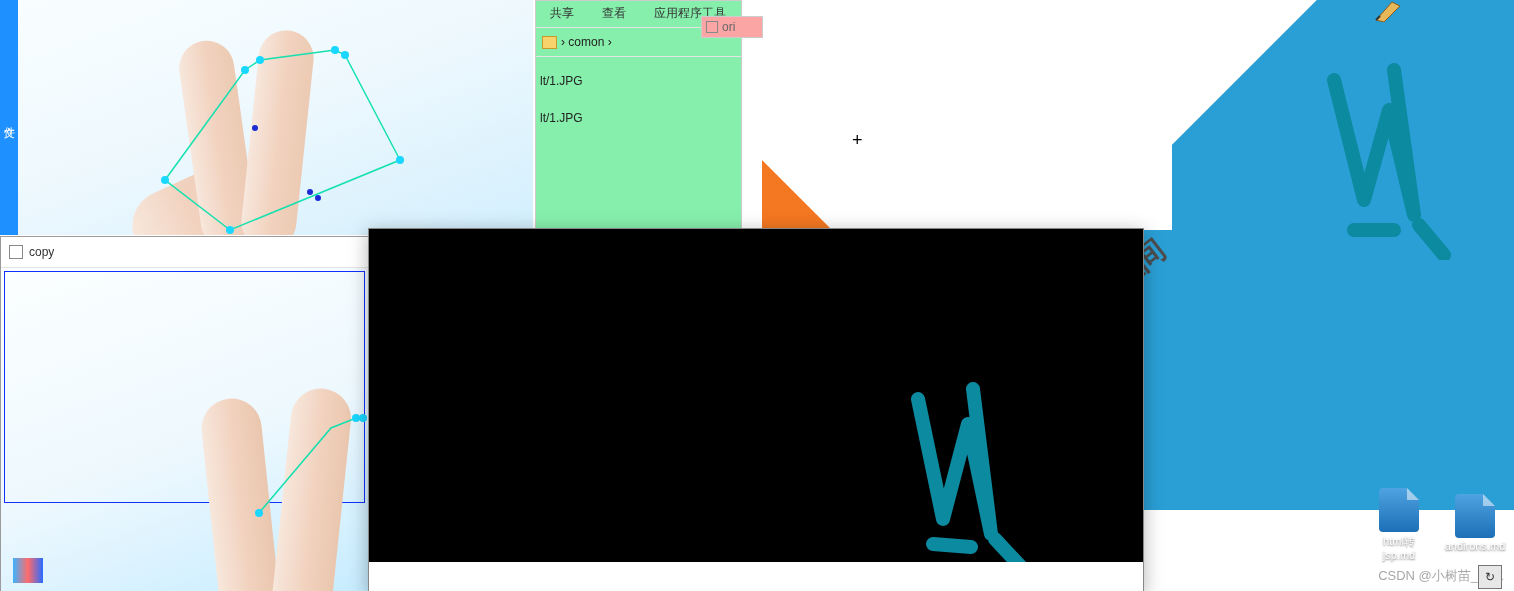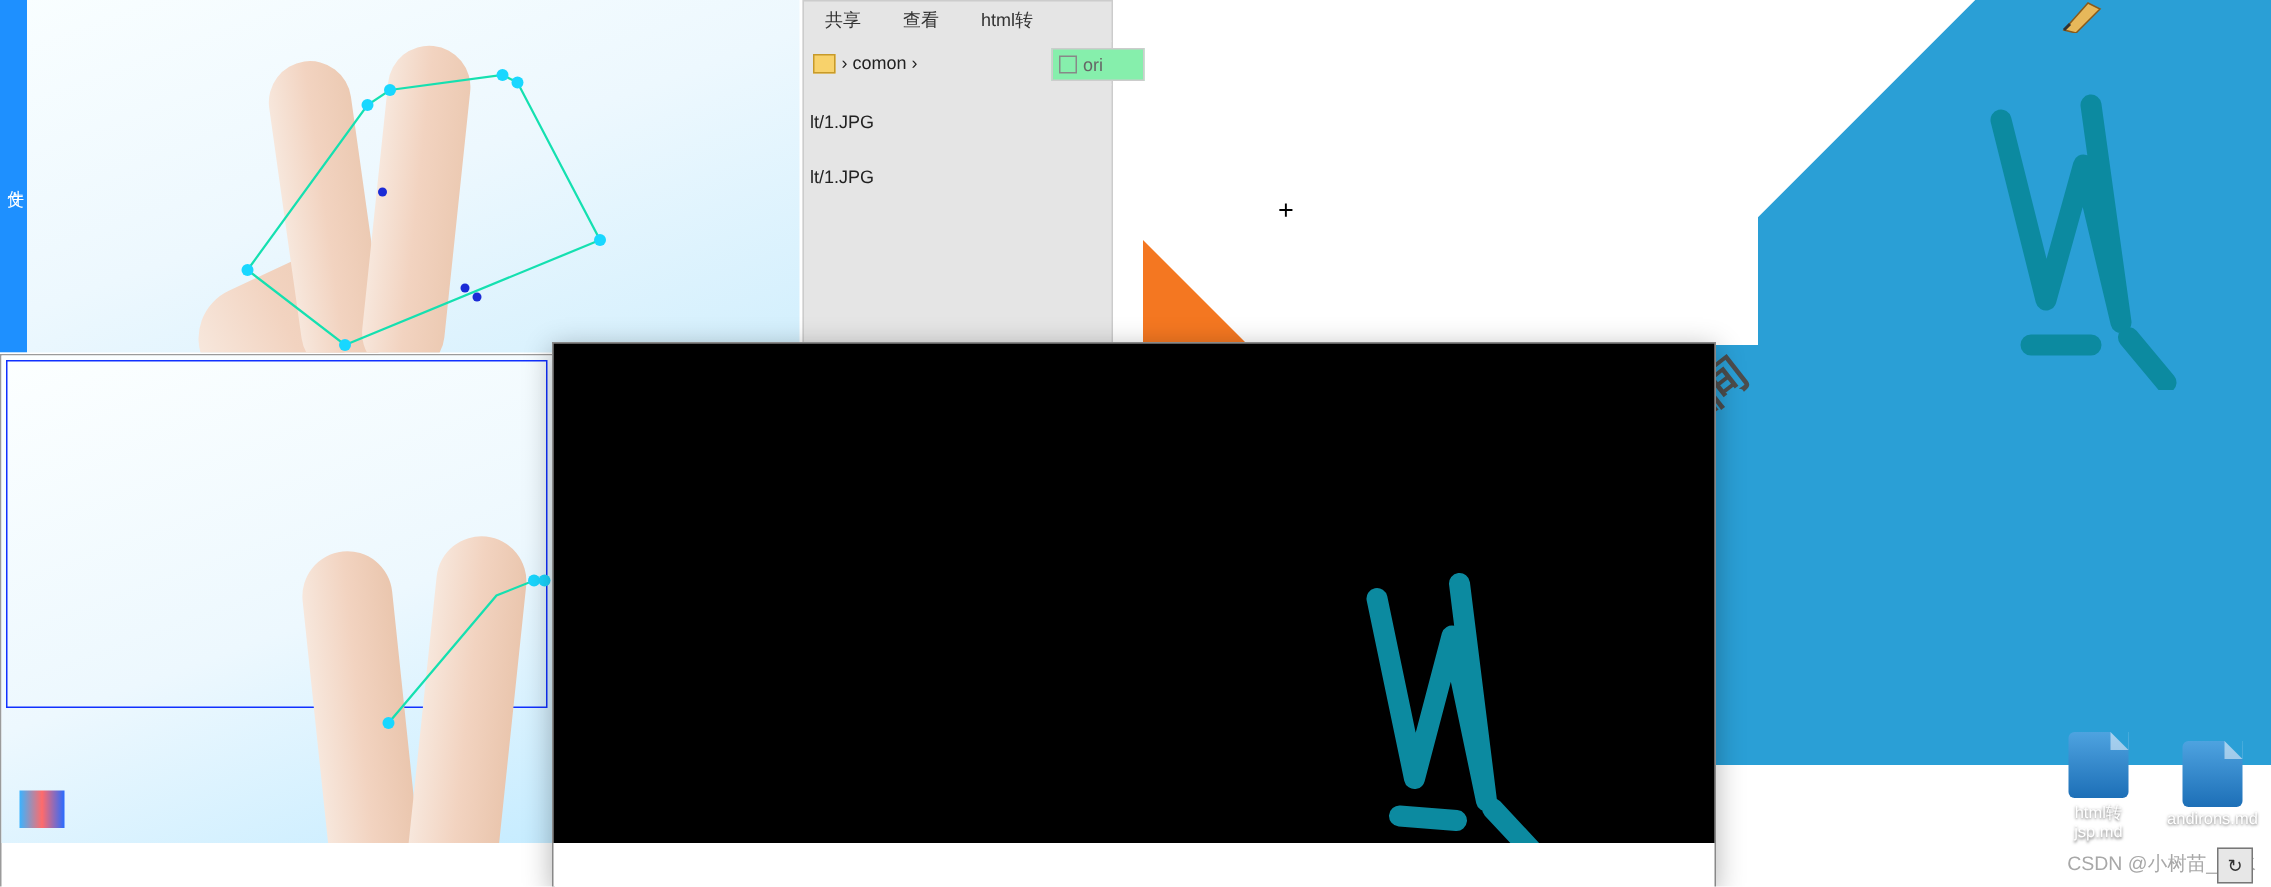--- a/index.html
+++ b/index.html
@@ -3,30 +3,30 @@
 <meta charset="utf-8">
 <style>
   html,body{margin:0;padding:0;width:1514px;height:591px;overflow:hidden;font-family:"Segoe UI","Microsoft YaHei",sans-serif;font-size:12px;background:#fff;position:relative}
   .abs{position:absolute}
   
   .titlebar{height:30px;background:#fff;border-bottom:1px solid #e5e5e5;display:flex;align-items:center;padding-left:8px;color:#333}
   .titlebar .ico{width:12px;height:12px;border:1px solid #888;margin-right:6px}
   .win-controls{position:absolute;right:0;top:0;height:30px;display:flex}
   .win-controls div{width:46px;height:30px;display:flex;align-items:center;justify-content:center;color:#000;font-family:Arial}
   
-  #explorer{left:535px;top:0;width:205px;height:230px;background:#e5e5e5;border:1px solid #ccc}
+  #explorer{left:535px;top:0;width:205px;height:230px;background:#86efac;border:1px solid #ccc}
   #explorer .tabs{display:flex;height:26px;border-bottom:1px solid #e5e5e5}
   #explorer .tabs span{padding:4px 14px;color:#333;font-size:12px}
   #explorer .crumb{height:28px;display:flex;align-items:center;padding-left:6px;border-bottom:1px solid #e5e5e5;color:#222}
   #explorer .crumb .fold{width:13px;height:11px;background:#f8d26b;border:1px solid #c79a2a;margin-right:4px;display:inline-block}
   #explorer .hdr{height:24px;display:flex;align-items:center;justify-content:center;color:#555;border-bottom:1px solid #eee}
   #explorer .body{padding:6px 4px;color:#222;font-size:12px;line-height:1.4}
   #explorer .body div{white-space:pre;padding:10px 0}
   
-  #ori{left:701px;top:32px;width:60px;height:20px;background:#86efac;border:1px solid #ccc;display:flex;align-items:center;color:#666}
+  #ori{left:701px;top:16px;width:60px;height:20px;background:#fca5a5;border:1px solid #ccc;display:flex;align-items:center;color:#666}
   #ori .ico{width:10px;height:10px;border:1px solid #888;margin:0 4px}
   
   #doc{left:762px;top:0;width:410px;height:230px;background:#fff}
   #doc .plus{position:absolute;left:90px;top:130px;font-size:18px;color:#000;font-weight:300}
   #doc .diag{position:absolute;right:0;bottom:-30px;font-size:30px;font-weight:800;color:#4d4d4d;transform:rotate(-38deg);transform-origin:bottom right;line-height:0.7;letter-spacing:-1px;white-space:nowrap}
   #doc .diag small{display:block;font-size:12px;font-weight:400;color:#444;letter-spacing:2px}
   #doc .tri{position:absolute;left:0;bottom:0;width:0;height:0;border-left:70px solid #f47721;border-top:70px solid transparent}
   
   #bluepane{right:0;top:0;width:420px;height:510px;background:#2a9fd6;overflow:hidden}
   #bluepane .cut{position:absolute;left:-200px;top:-260px;width:400px;height:400px;background:#fff;transform:rotate(45deg)}
@@ -101,21 +101,21 @@
   <div class="diag">
     <span>帝与蚩柱间</span>
     <small>任 何 历 史 依 据</small>
   </div>
 </div>
 
 <div id="explorer" class="abs">
   <div class="tabs">
     <span>共享</span>
     <span>查看</span>
-    <span>html转</span>
+    <span>应用程序工具</span>
   </div>
   <div class="crumb">
     <span class="fold"></span>
     <span>›</span>&nbsp;
     <span>comon</span>&nbsp;
     <span>›</span>
   </div>
   <div class="body">
     <div>lt/1.JPG</div>
     <div>lt/1.JPG</div>
@@ -154,20 +154,24 @@
     </g>
     <g fill="#1b2bd6">
       <circle cx="255" cy="128" r="3"></circle>
         <circle cx="310" cy="192" r="3"></circle>
         <circle cx="318" cy="198" r="3"></circle>
     </g>
   </svg>
 </div>
 
 <div id="copy" class="abs">
+  <div class="titlebar">
+    <span class="ico"></span>
+    <span>copy</span>
+  </div>
   <div class="body">
     <div class="sel"></div>
     <div class="hand2">
       <div class="finger f1"></div>
       <div class="finger f2"></div>
     </div>
     <svg class="hull" width="368" height="330">
       <polyline points="258,245 330,160 355,150 365,150" fill="none" stroke="#15e0b0" stroke-width="1.5"></polyline>
       <g fill="#19d7ff">
         <circle cx="258" cy="245" r="4"></circle>

